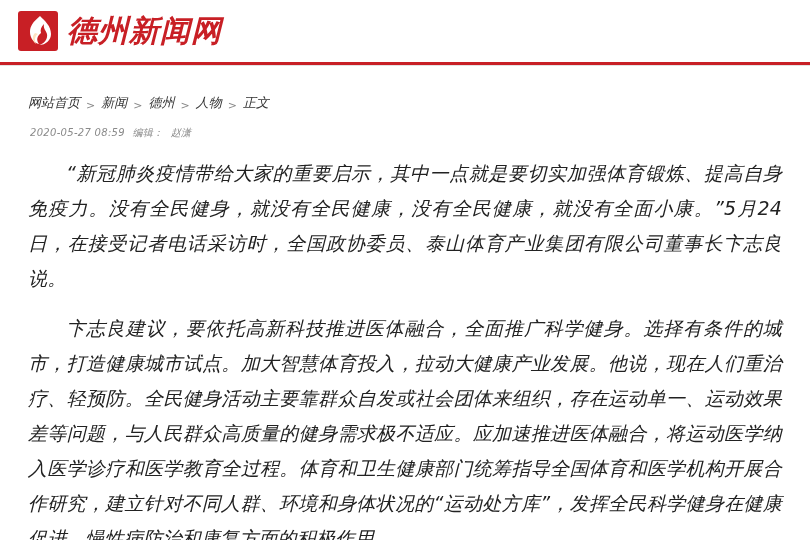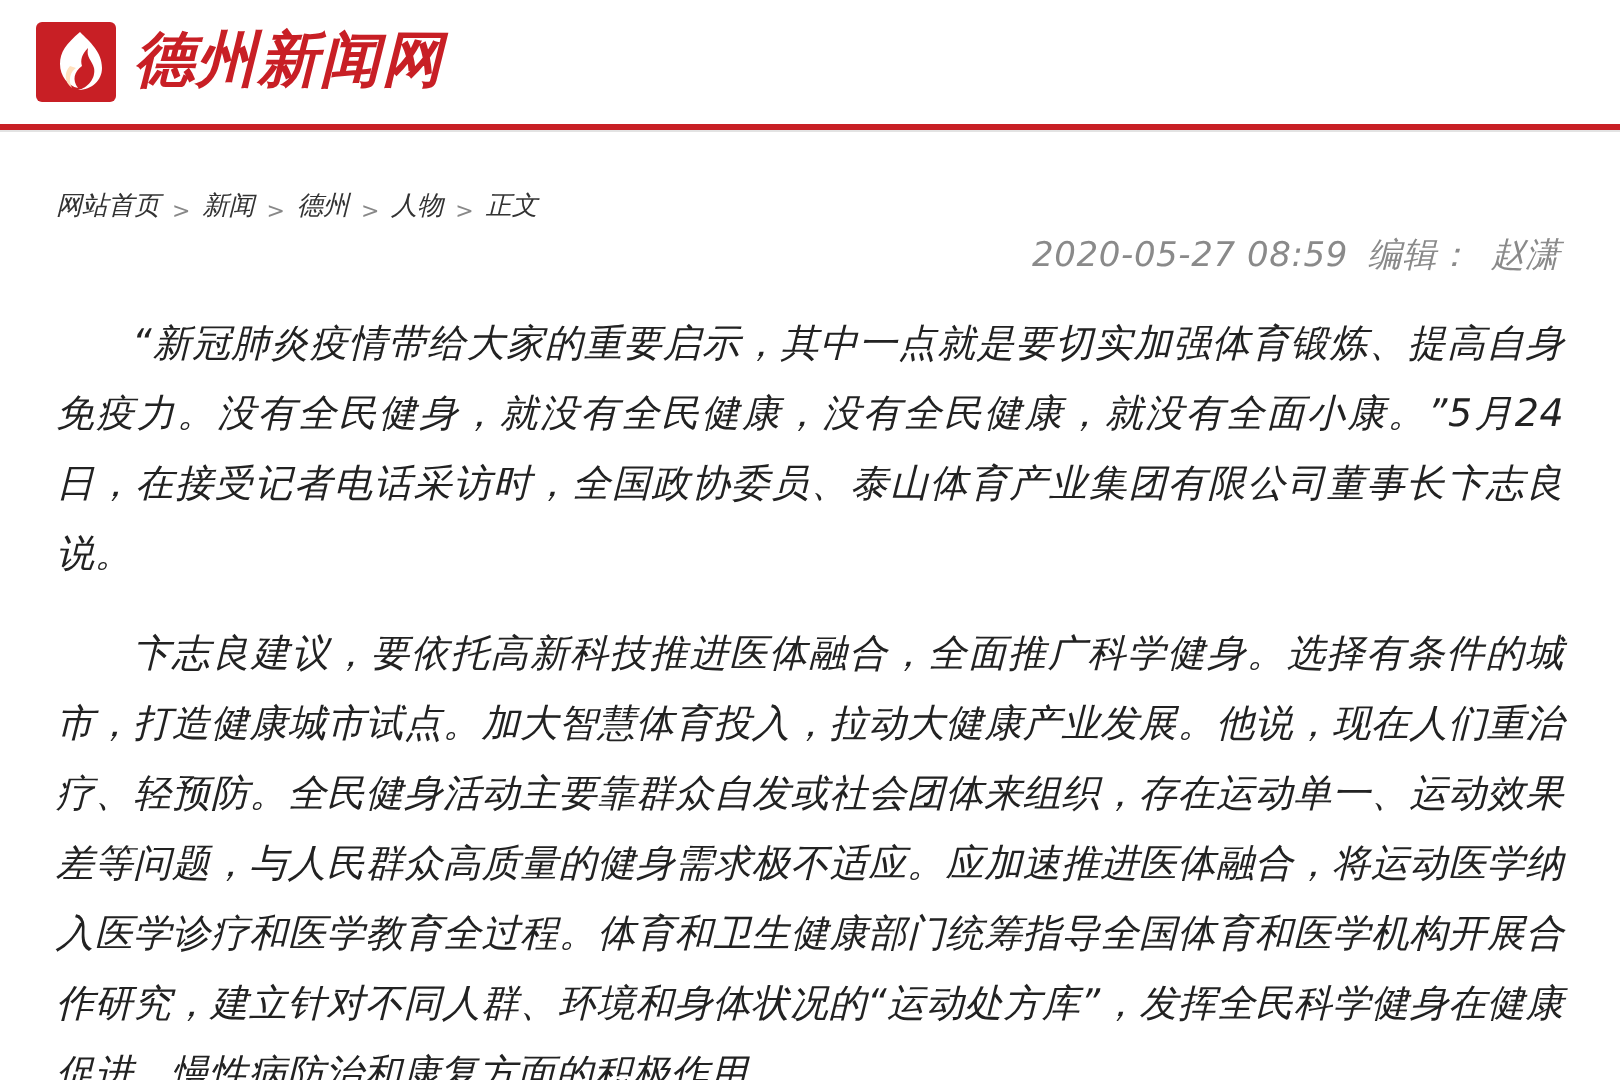--- a/index.html
+++ b/index.html
@@ -95,24 +95,24 @@
     margin: 22px 0 0 0;
     text-align: center;
     font-family: "DejaVu Sans", "Liberation Sans", sans-serif;
     font-size: 26px;
     font-weight: bold;
     color: #1a1a1a;
     letter-spacing: 1px;
     line-height: 1.3;
   }
   .article-meta {
-    margin-top: 4px;
-    text-align: right;
+    margin-top: 14px;
+    text-align: left;
     font-family: "DejaVu Sans", "Liberation Sans", sans-serif;
-    font-size: 17px;
+    font-size: 10px;
     color: #8a8a8a;
     letter-spacing: 0.3px;
   }
   .article-meta span {
     margin: 0 2px;
   }
 
   .article-body {
     margin-top: 16px;
   }

